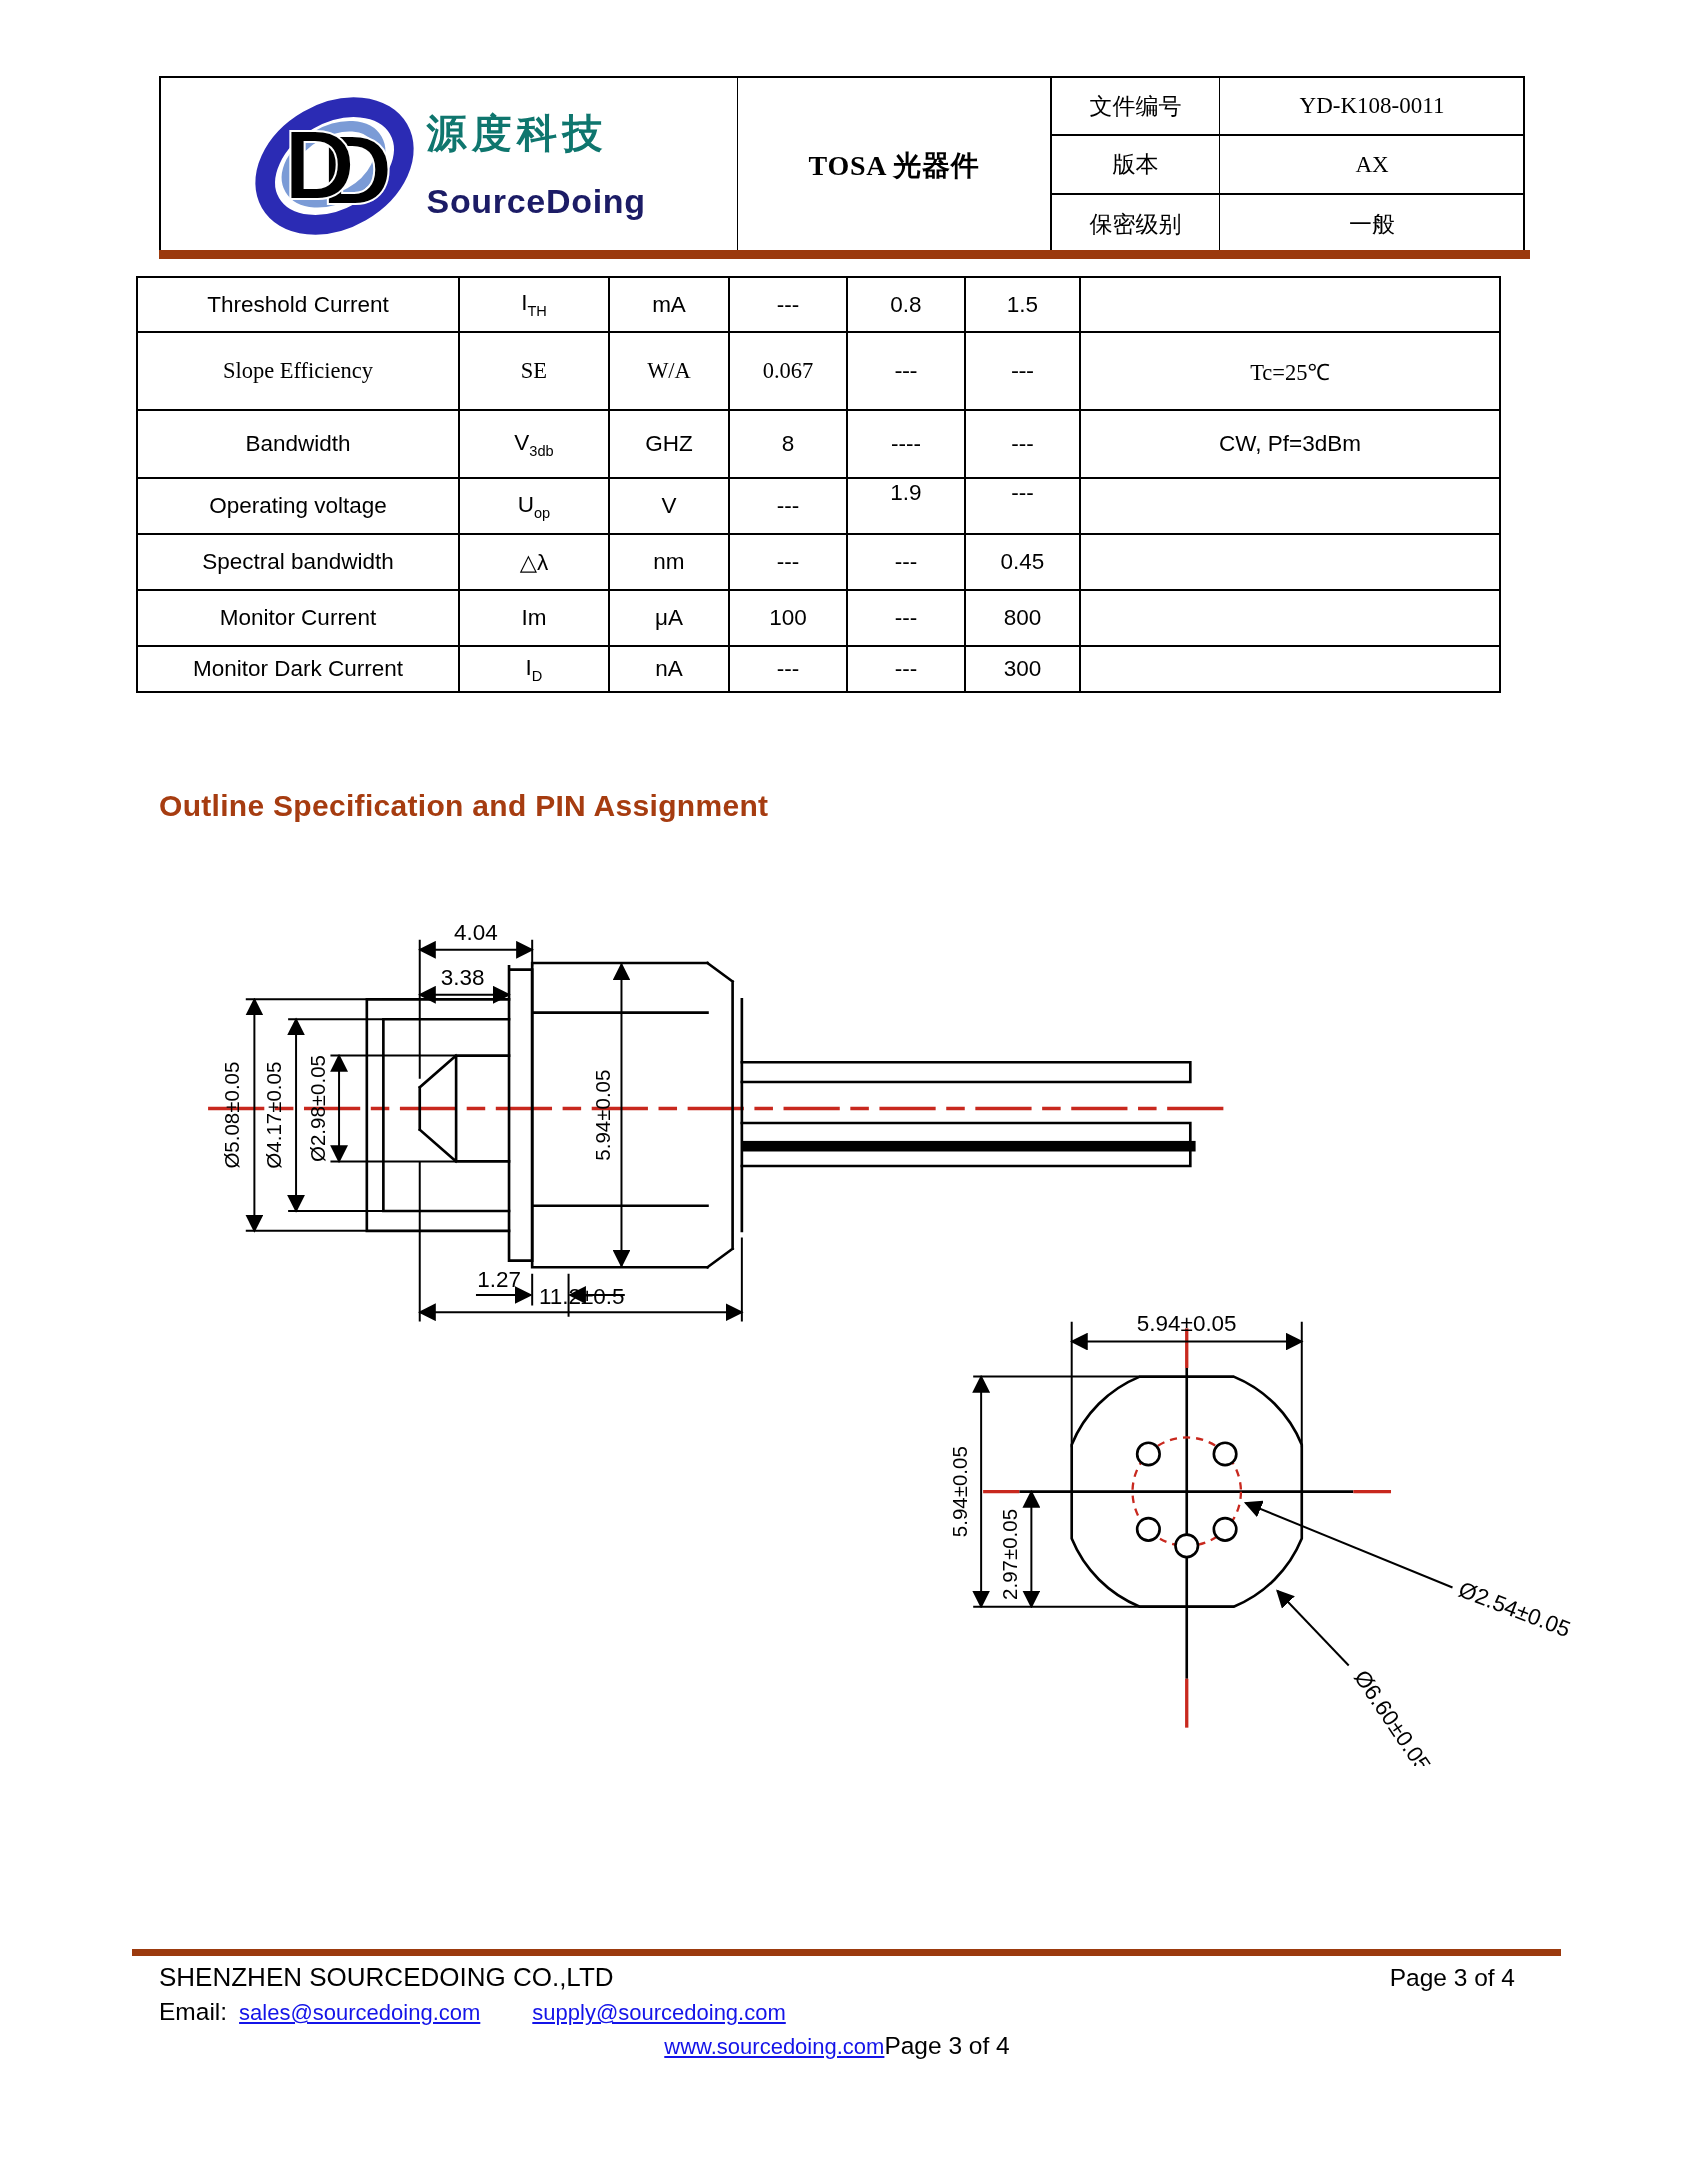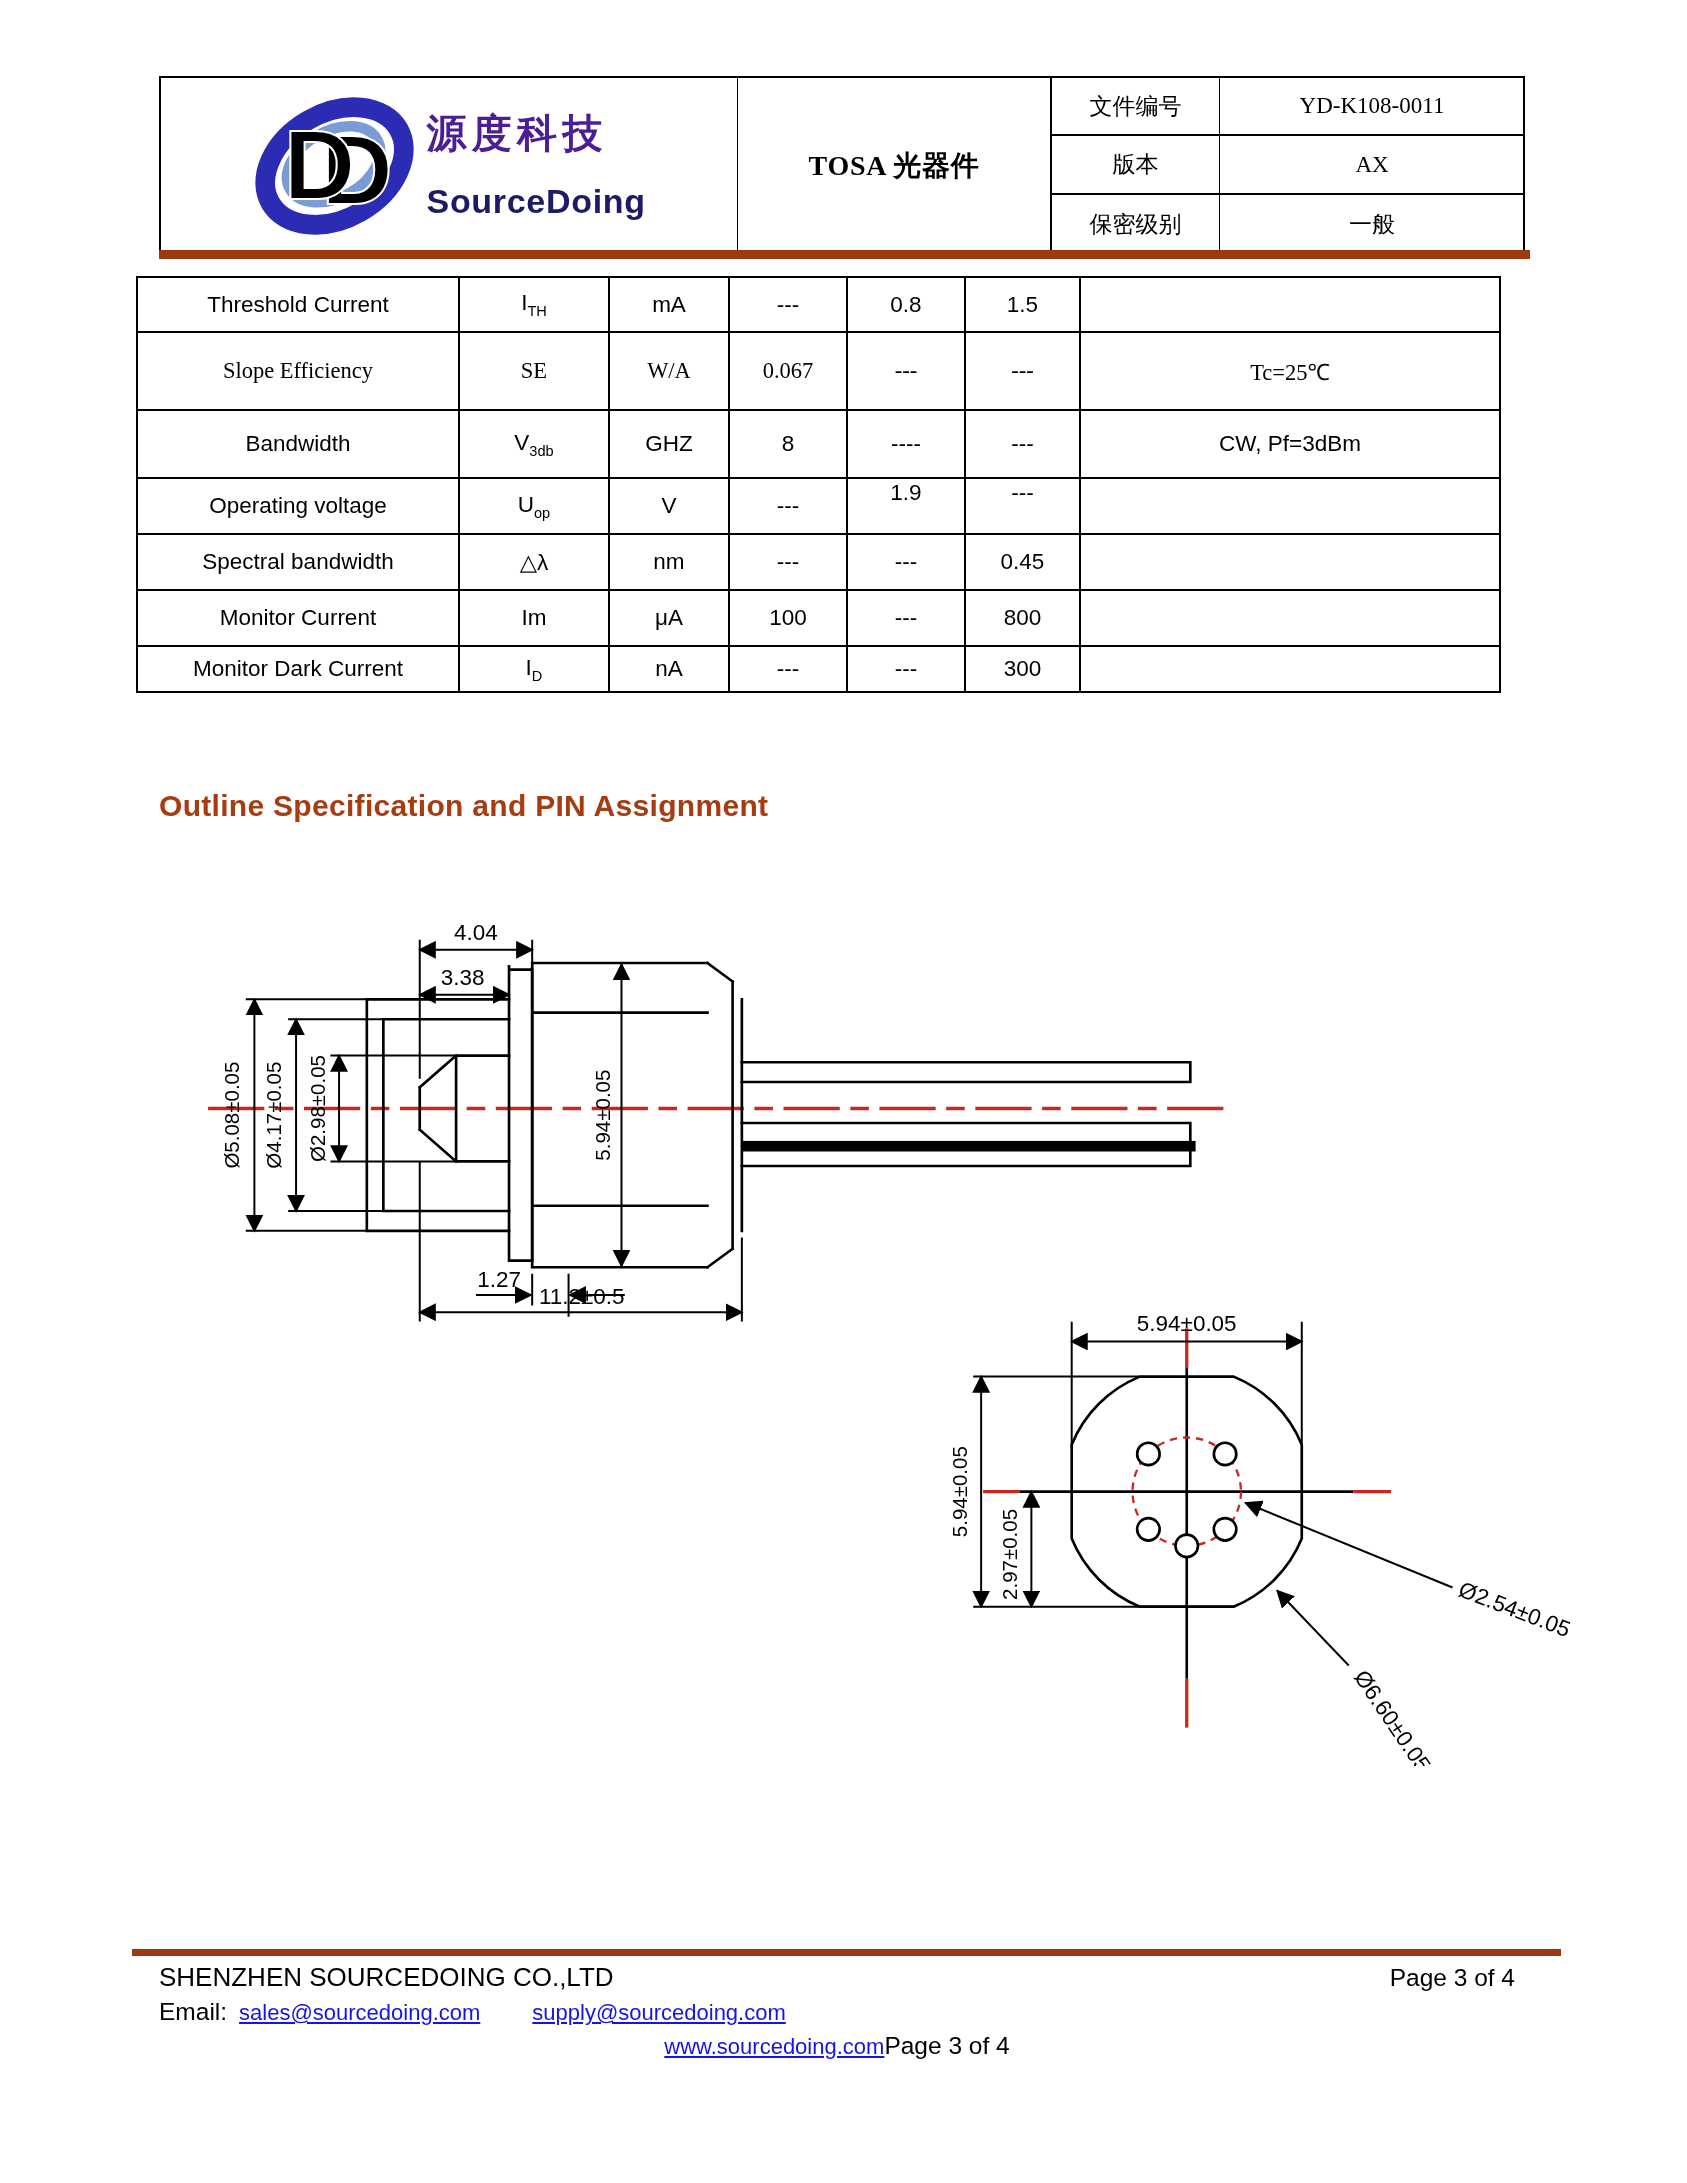--- a/index.html
+++ b/index.html
@@ -13,21 +13,21 @@
   .hcell{box-sizing:border-box;display:flex;align-items:center;justify-content:center;}
   #logo-cell{grid-column:1;grid-row:1/4;border-right:1.3px solid #000;gap:9.3px;}
   #title-cell{grid-column:2;grid-row:1/4;border-right:2px solid #000;
     font-family:"Liberation Serif",serif;font-weight:bold;font-size:28px;letter-spacing:0.7px;}
   .meta-label{grid-column:3;border-right:1.3px solid #000;border-bottom:2.6px solid #000;
     font-family:"Liberation Serif",serif;font-size:23px;}
   .meta-value{grid-column:4;border-bottom:2.6px solid #000;
     font-family:"Liberation Serif",serif;font-size:23px;}
   .last-row{border-bottom:none !important;}
   .logo-text{display:flex;flex-direction:column;align-items:flex-start;line-height:1.05;}
-  .logo-cn{font-size:40px;font-weight:bold;color:#4c1d95;letter-spacing:5.3px;}
+  .logo-cn{font-size:40px;font-weight:bold;color:#0f766e;letter-spacing:5.3px;}
   .logo-en{font-size:34px;font-weight:bold;color:#1C1C66;letter-spacing:0.7px;margin-top:30px;}
 
   .hrule{position:absolute;left:159px;width:1371px;height:8.6px;background:#9B3A0E;}
   #rule-top{top:250px;}
   #rule-footer{left:132px;top:1949px;width:1429px;height:6.6px;}
 
   
   #spec-table{position:absolute;left:136px;top:276px;width:1363px;border-collapse:collapse;
     table-layout:fixed;padding-left:36px;}
   #spec-table td{border:2px solid #000;border-top-width:2.6px;border-bottom-width:2.6px;

